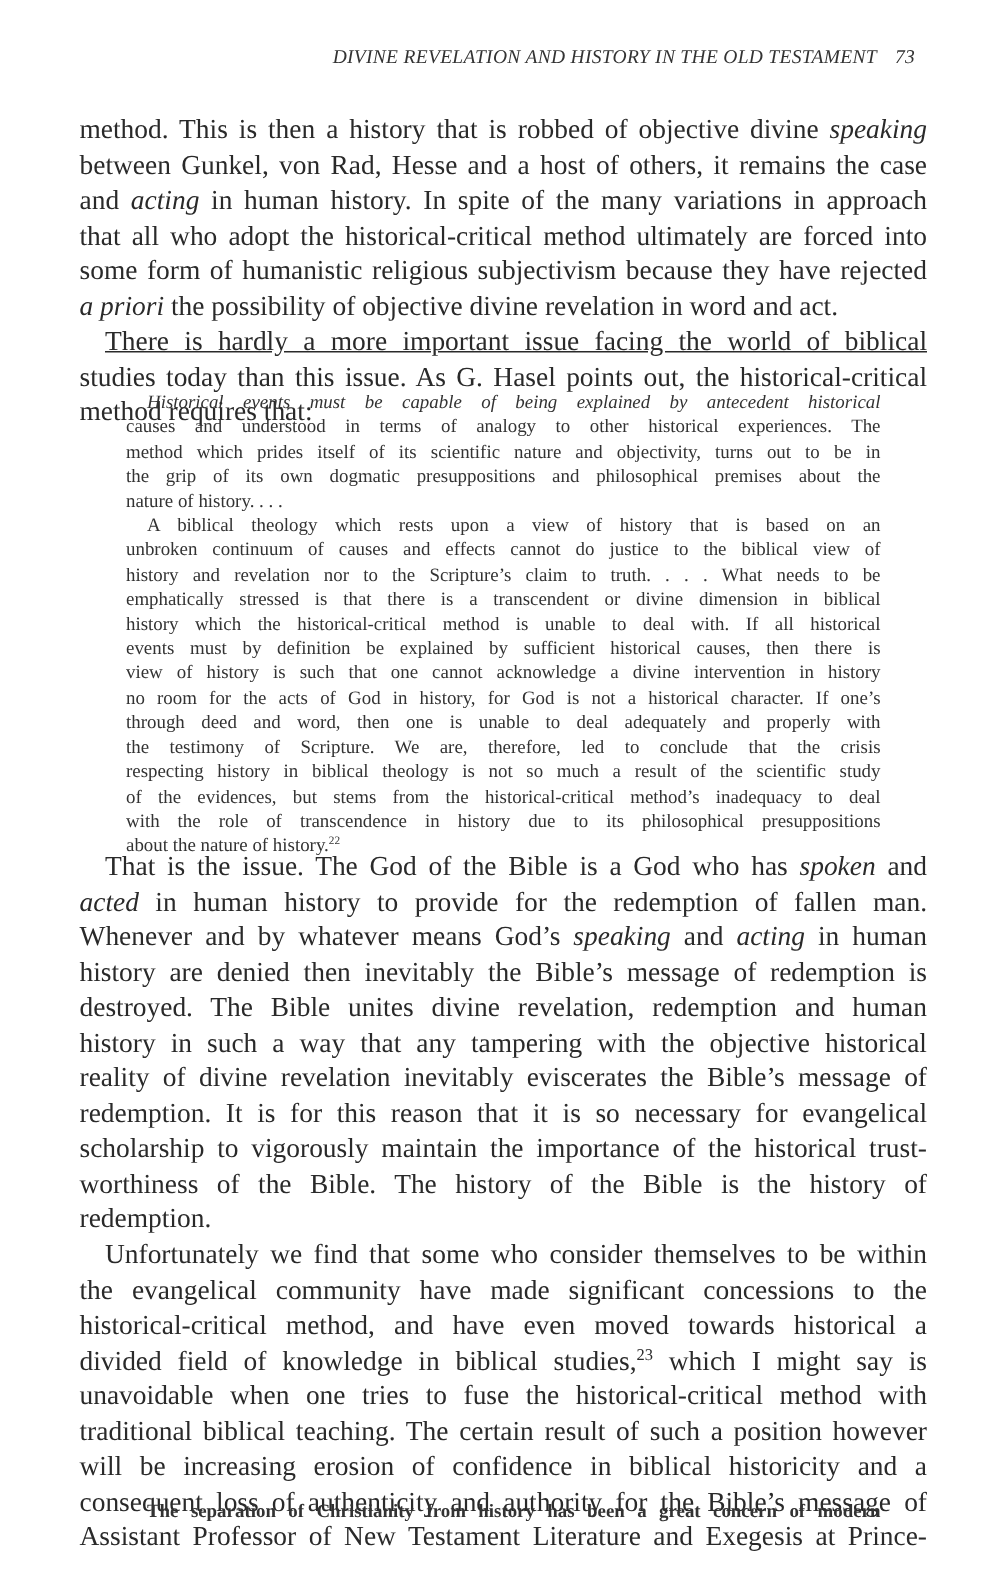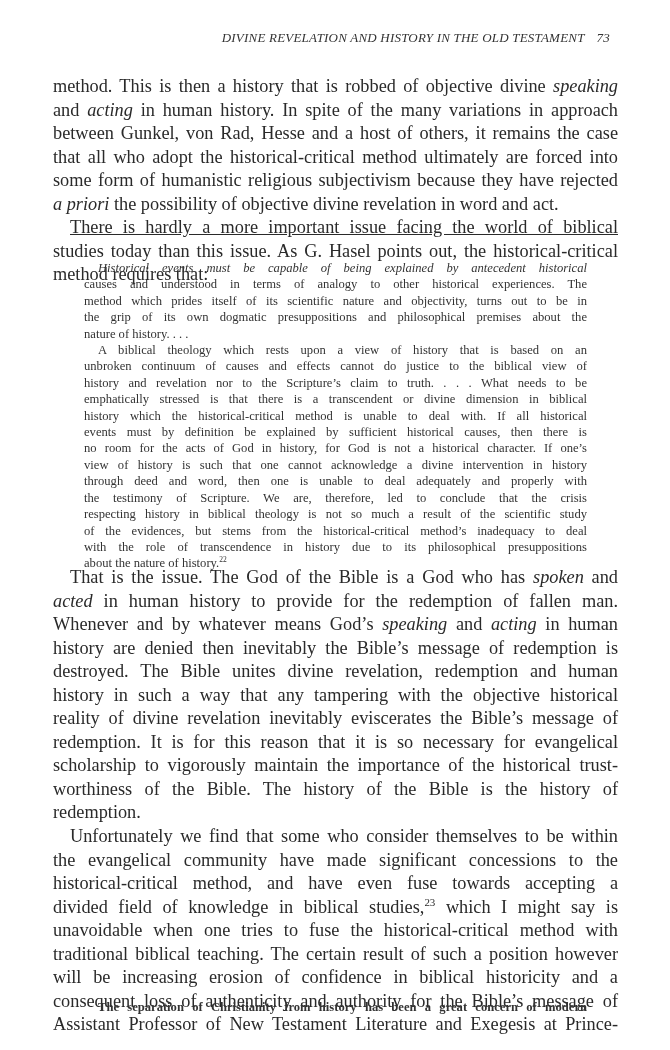--- a/index.html
+++ b/index.html
@@ -30,22 +30,22 @@
 </head>
 <body>
 
 <div class="page">
   <div class="running-head">
     <span>DIVINE REVELATION AND HISTORY IN THE OLD TESTAMENT</span><span class="pno">73</span>
   </div>
 
   <div class="main" style="top:75px">
       <span class="line">method. This is then a history that is robbed of objective divine <i>speaking</i></span>
+      <span class="line">between Gunkel, von Rad, Hesse and a host of others, it remains the case</span>
       <span class="line">and <i>acting</i> in human history. In spite of the many variations in approach</span>
-      <span class="line">between Gunkel, von Rad, Hesse and a host of others, it remains the case</span>
       <span class="line">that all who adopt the historical-critical method ultimately are forced into</span>
       <span class="line">some form of humanistic religious subjectivism because they have rejected</span>
       <span class="line last"><i>a priori</i> the possibility of objective divine revelation in word and act.</span>
     </div>
   <div class="main" style="top:216px">
       <span class="line" style="padding-left: 17px; text-decoration: underline;">There is hardly a more important issue facing the world of biblical</span>
       <span class="line">studies today than this issue. As G. Hasel points out, the historical-critical</span>
       <span class="line last">method requires that:</span>
     </div>
 
@@ -57,22 +57,22 @@
         <span class="line">the grip of its own dogmatic presuppositions and philosophical premises about the</span>
         <span class="line last">nature of history. . . .</span>
       </div>
     <div>
         <span class="line" style="padding-left: 14px;">A biblical theology which rests upon a view of history that is based on an</span>
         <span class="line">unbroken continuum of causes and effects cannot do justice to the biblical view of</span>
         <span class="line">history and revelation nor to the Scripture’s claim to truth. . . . What needs to be</span>
         <span class="line">emphatically stressed is that there is a transcendent or divine dimension in biblical</span>
         <span class="line">history which the historical-critical method is unable to deal with. If all historical</span>
         <span class="line">events must by definition be explained by sufficient historical causes, then there is</span>
+        <span class="line">view of history is such that one cannot acknowledge a divine intervention in history</span>
         <span class="line">no room for the acts of God in history, for God is not a historical character. If one’s</span>
-        <span class="line">view of history is such that one cannot acknowledge a divine intervention in history</span>
         <span class="line">through deed and word, then one is unable to deal adequately and properly with</span>
         <span class="line">the testimony of Scripture. We are, therefore, led to conclude that the crisis</span>
         <span class="line">respecting history in biblical theology is not so much a result of the scientific study</span>
         <span class="line">of the evidences, but stems from the historical-critical method’s inadequacy to deal</span>
         <span class="line">with the role of transcendence in history due to its philosophical presuppositions</span>
         <span class="line last">about the nature of history.<sup>22</sup></span>
       </div>
   </div>
 
   <div class="main" style="top:566px">
@@ -84,21 +84,21 @@
       <span class="line">history in such a way that any tampering with the objective historical</span>
       <span class="line">reality of divine revelation inevitably eviscerates the Bible’s message of</span>
       <span class="line">redemption. It is for this reason that it is so necessary for evangelical</span>
       <span class="line">scholarship to vigorously maintain the importance of the historical trust-</span>
       <span class="line">worthiness of the Bible. The history of the Bible is the history of</span>
       <span class="line last">redemption.</span>
     </div>
   <div class="main" style="top:825px">
       <span class="line" style="padding-left: 17px;">Unfortunately we find that some who consider themselves to be within</span>
       <span class="line">the evangelical community have made significant concessions to the</span>
-      <span class="line">historical-critical method, and have even fuse towards accepting a</span>
+      <span class="line">historical-critical method, and have even moved towards historical a</span>
       <span class="line">divided field of knowledge in biblical studies,<sup>23</sup> which I might say is</span>
       <span class="line">unavoidable when one tries to fuse the historical-critical method with</span>
       <span class="line">traditional biblical teaching. The certain result of such a position however</span>
       <span class="line">will be increasing erosion of confidence in biblical historicity and a</span>
       <span class="line">consequent loss of authenticity and authority for the Bible’s message of</span>
       <span class="line">Assistant Professor of New Testament Literature and Exegesis at Prince-</span>
     </div>
 
   <div class="quote" style="top:999px">
     <div>

